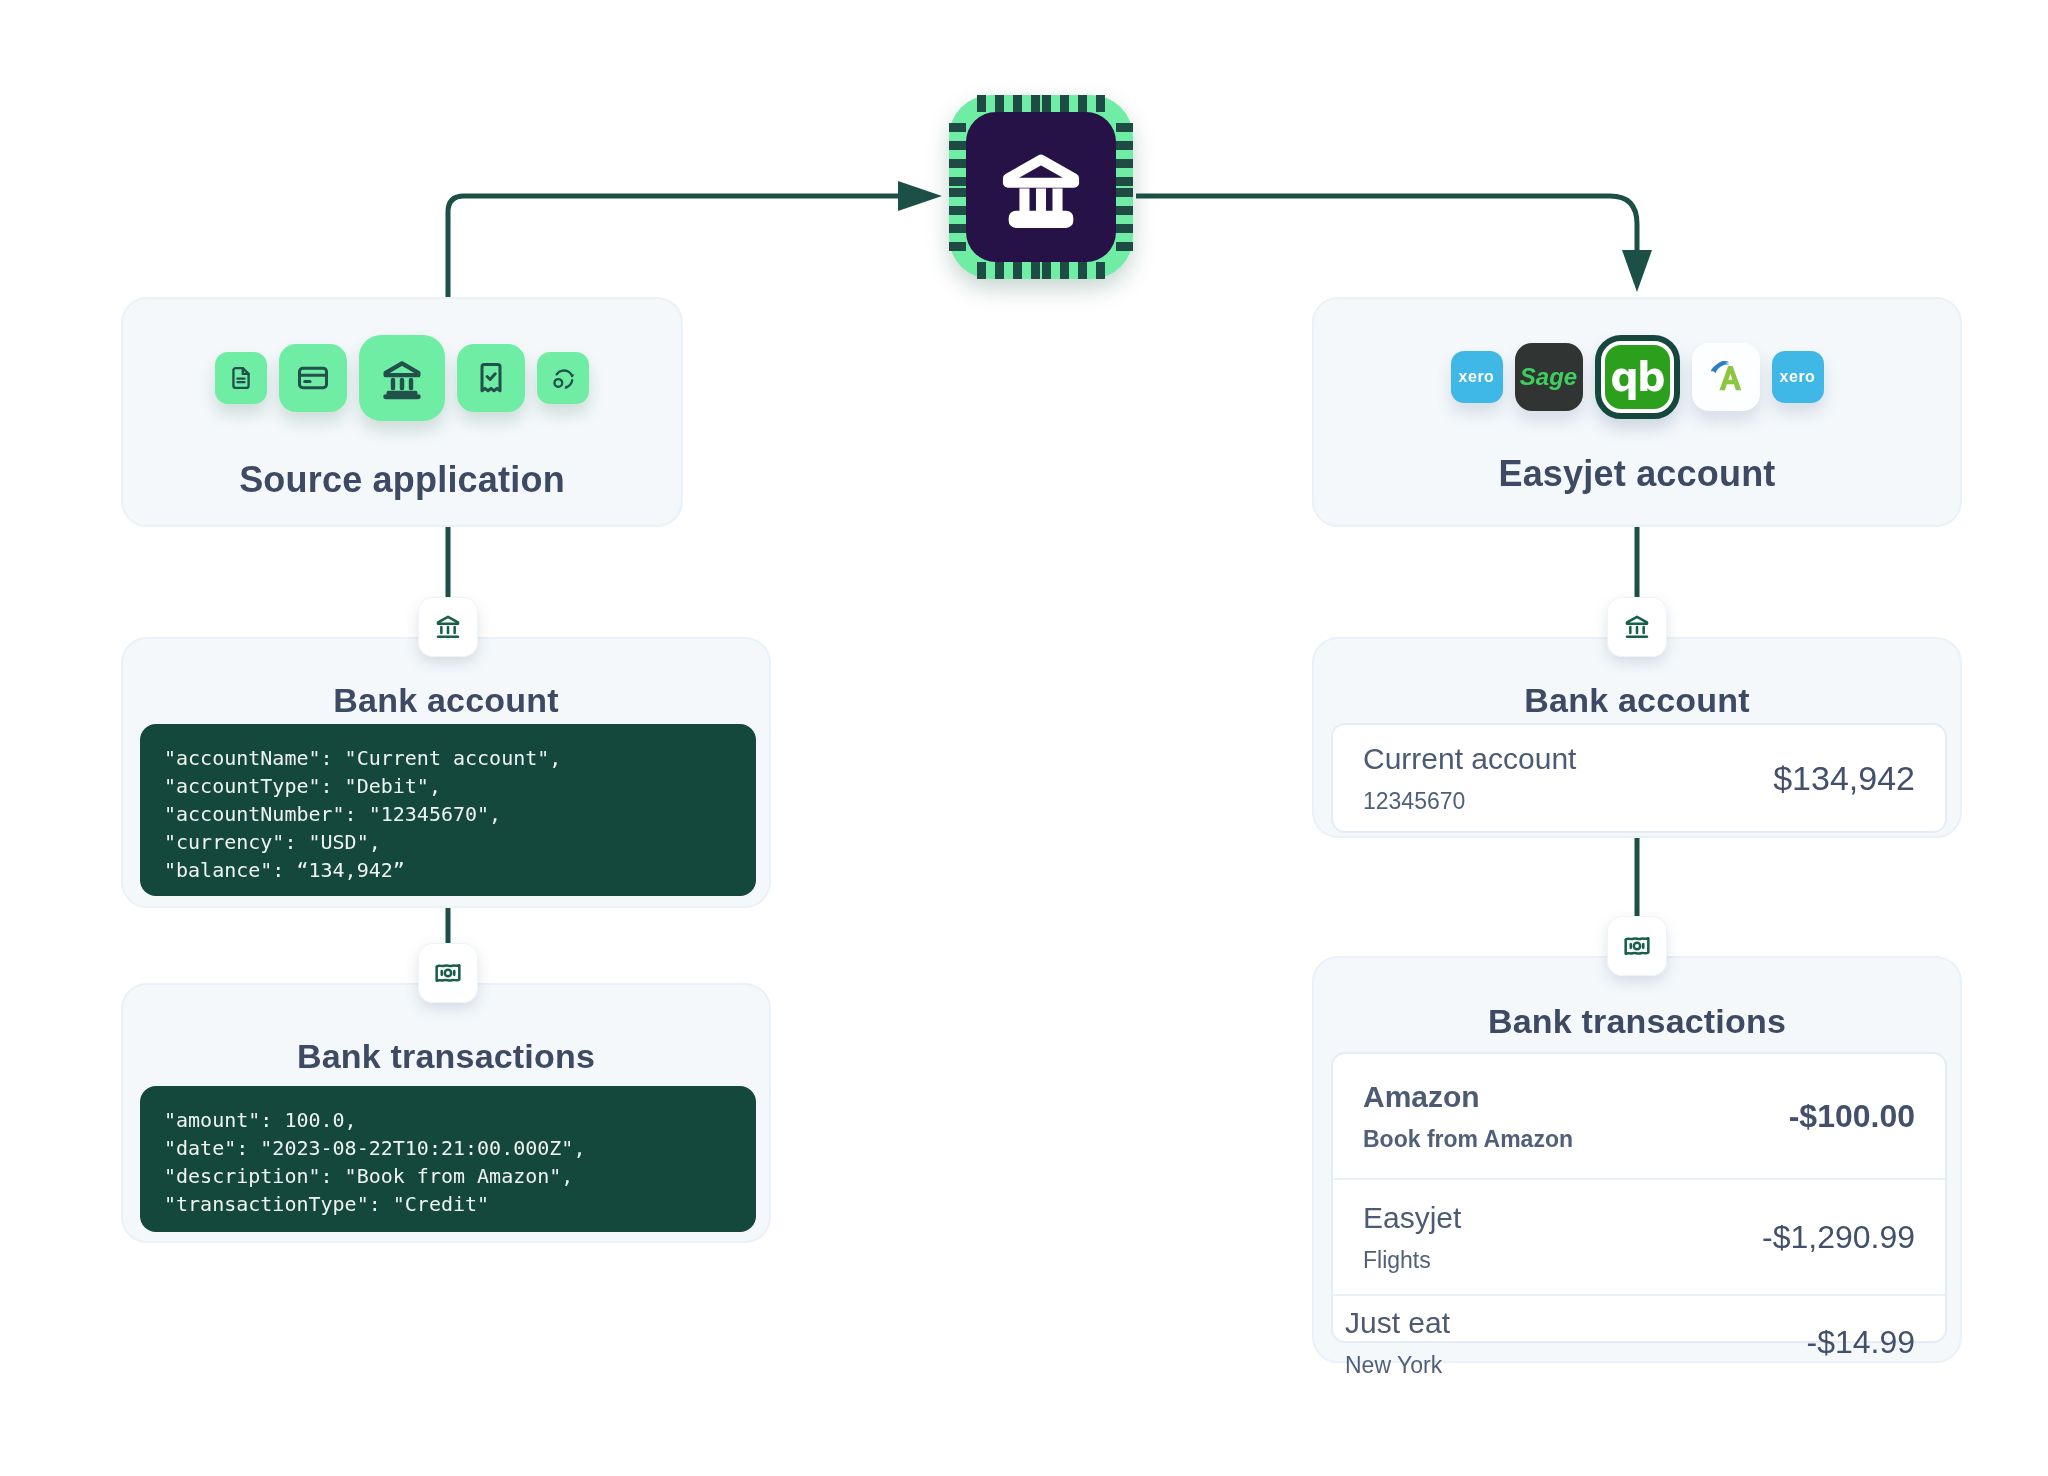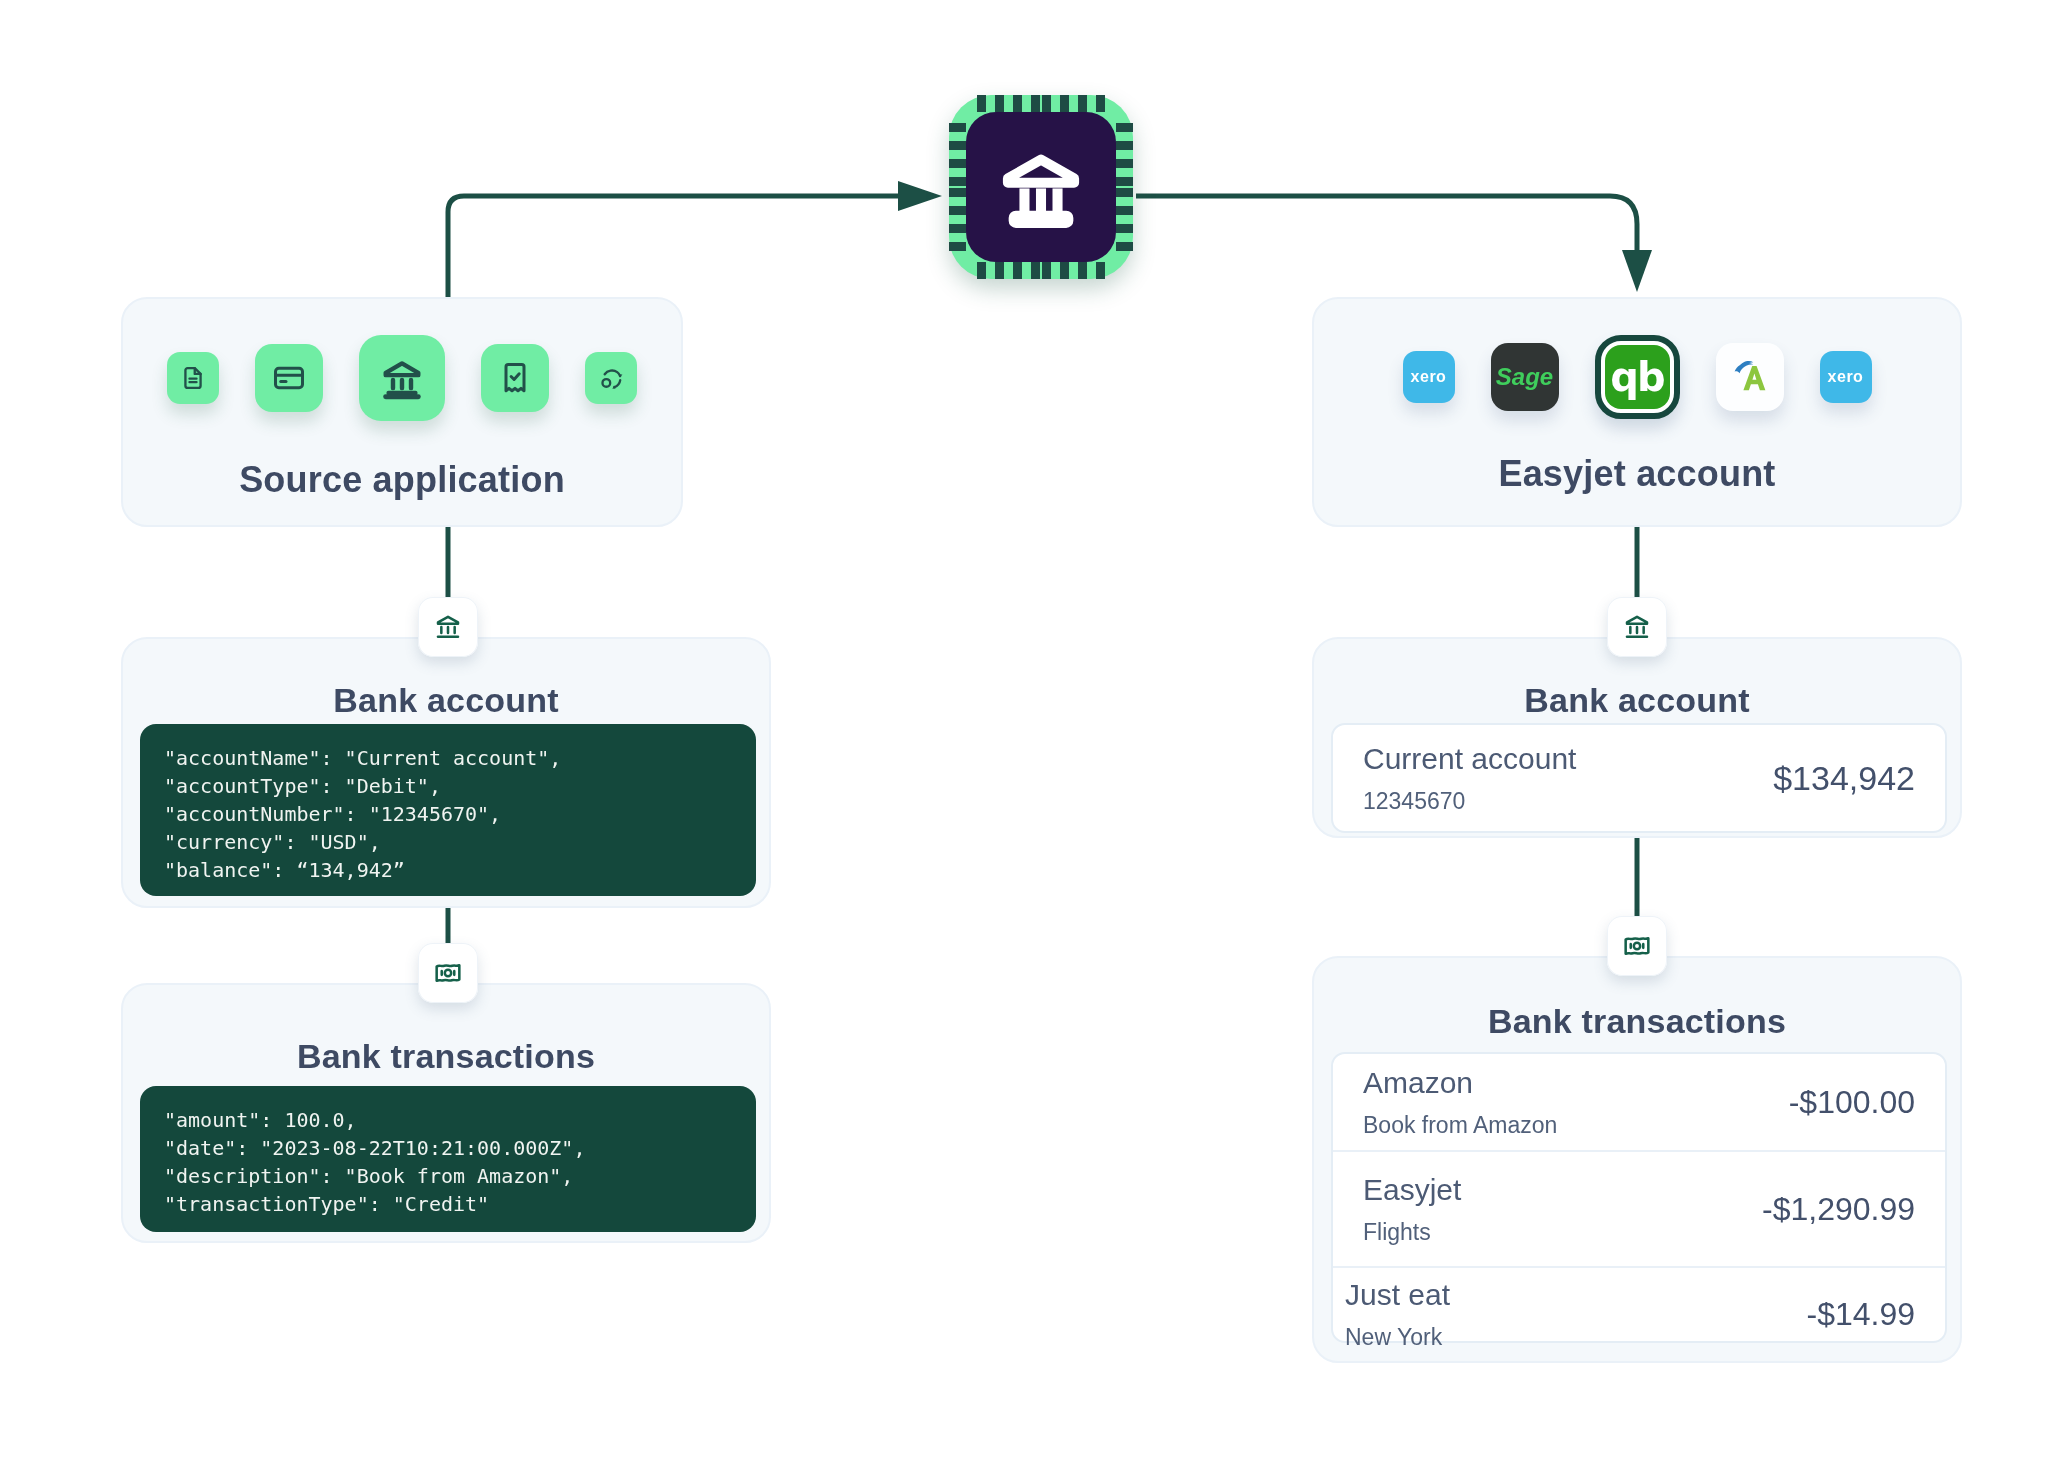--- a/index.html
+++ b/index.html
@@ -21,21 +21,21 @@
     position:absolute;left:949px;top:95px;width:184px;height:184px;background:#70EDA4;
     border-radius:42px;z-index:2;box-shadow:0 10px 22px rgba(30,90,70,.25);
   }
   .chip .stripes{position:absolute;background:repeating-linear-gradient(90deg,#1E4B44 0 9px,transparent 9px 18px);}
   .chip .stripes.vert{background:repeating-linear-gradient(0deg,#1E4B44 0 9px,transparent 9px 18px);}
   .chip-inner{
     position:absolute;left:17px;top:17px;width:150px;height:150px;background:#261247;
     border-radius:30px;display:flex;align-items:center;justify-content:center;
   }
   
-  .tile-row{display:flex;align-items:center;justify-content:center;gap:36px;}
+  .tile-row{display:flex;align-items:center;justify-content:center;gap:12px;}
   .tile{
     display:flex;align-items:center;justify-content:center;box-sizing:border-box;
     box-shadow:0 10px 16px rgba(40,100,70,.18);
   }
   .tile.green{background:#70EDA4;}
   .tile.sm{width:52px;height:52px;border-radius:13px;}
   .tile.md{width:68px;height:68px;border-radius:17px;}
   .tile.lg{width:86px;height:86px;border-radius:22px;}
   .tile.shadow-blue{box-shadow:0 10px 16px rgba(60,90,130,.16);}
   .tile.xero{background:#3FB8E8;color:#fff;font-weight:700;font-size:16px;letter-spacing:.5px;}
@@ -239,21 +239,21 @@
         <div class="name">Current account</div>
         <div class="desc">12345670</div>
       </div>
       <div class="amount" style="font-size:34px;">$134,942</div>
     </div>
   </div>
 
   <div class="card" style="left:1312px;top:956px;width:650px;height:407px;">
     <div class="card-title" style="margin-top:44px;font-size:34px;">Bank transactions</div>
     <div class="panel" style="left:17px;top:94px;width:616px;height:291px;">
-      <div class="row" style="height:96px;">
+      <div class="row" style="height:124px;font-weight:bold;">
         <div class="names">
           <div class="name">Amazon</div>
           <div class="desc">Book from Amazon</div>
         </div>
         <div class="amount">-$100.00</div>
       </div>
       <div class="row" style="height:116px;">
         <div class="names">
           <div class="name">Easyjet</div>
           <div class="desc">Flights</div>

